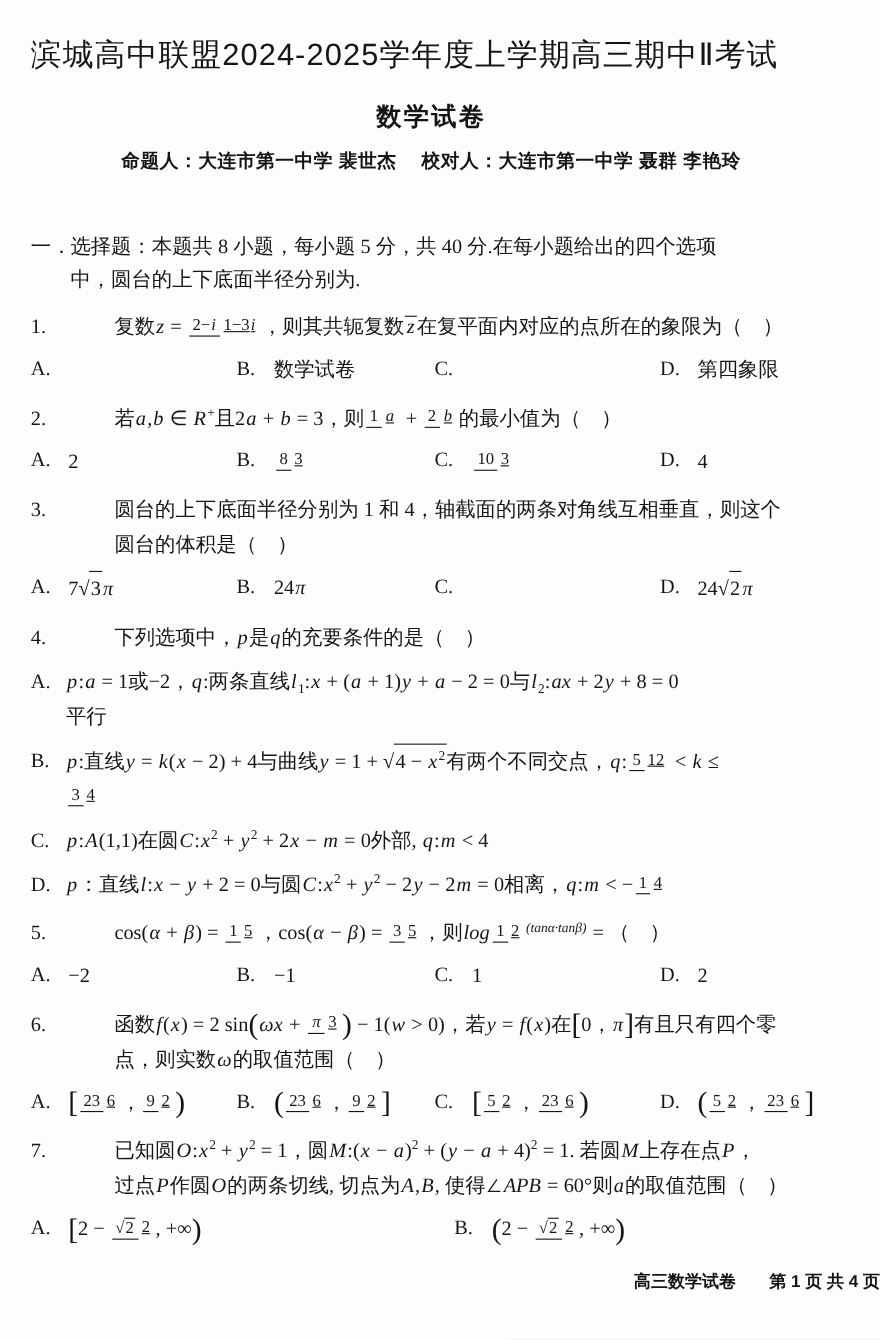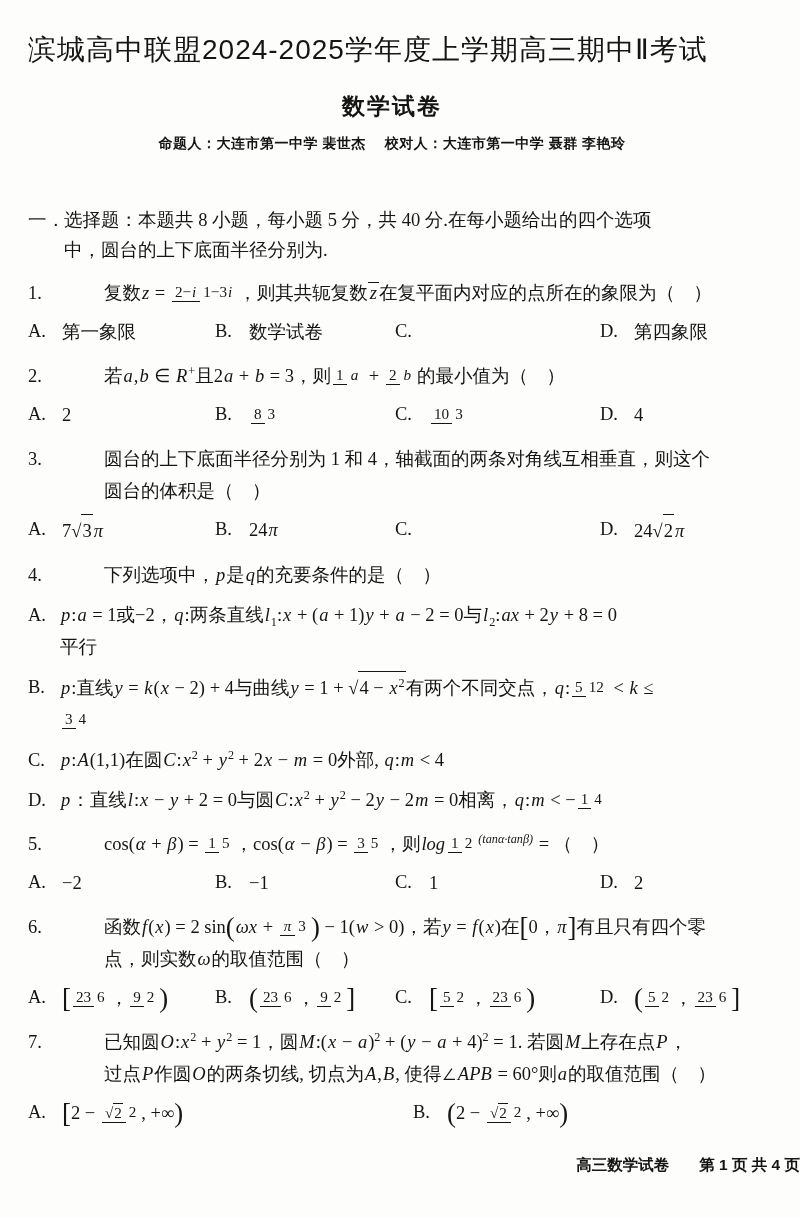--- a/index.html
+++ b/index.html
@@ -11,21 +11,21 @@
   .exam-title{
     text-align:left;font-family:"Liberation Sans",sans-serif;font-weight:400;
     font-size:28px;line-height:1.25;margin-top:8px;letter-spacing:1px;
   }
   .exam-subtitle{
     text-align:center;font-family:"Liberation Sans",sans-serif;font-weight:700;
     font-size:23px;margin-top:24px;letter-spacing:2px;
   }
   .authors{
     text-align:center;font-family:"Liberation Sans",sans-serif;font-weight:700;
-    font-size:14px;margin-top:13px;letter-spacing:.5px;
+    font-size:17px;margin-top:13px;letter-spacing:.5px;
   }
   .section-head{display:flex;margin-top:52px;font-size:18.5px;line-height:30px;}
   .section-label{width:36px;flex-shrink:0;}
   .q{display:flex;margin-top:12px;font-size:18.5px;}
   .qnum{width:32px;flex-shrink:0;line-height:32px;}
   .qbody{flex:1;line-height:32px;margin-left:44px;}
   .optgrid{display:grid;grid-template-columns:187px 180px 205px 1fr;margin:7px 0 2px 0;font-size:18.5px;}
   .optgrid.two{grid-template-columns:385px 1fr;}
   .opt{display:flex;line-height:30px;}
   .olabel{width:34px;flex-shrink:0;}
@@ -36,21 +36,21 @@
   .footer{
     position:absolute;left:0;bottom:42px;width:100%;display:flex;justify-content:flex-end;gap:30px;
     font-family:"Liberation Sans",sans-serif;font-weight:700;font-size:15.5px;
   }
   
   .mt{font-family:"Liberation Serif",serif;}
   .mi{font-style:italic;font-family:"Liberation Serif",serif;padding:0 1px;}
   .frac{display:inline-flex;vertical-align:middle;text-align:center;
         font-size:.82em;line-height:1.18;margin:0 2px;position:relative;top:-2px;}
   .fn{display:block;padding:0 3px;border-bottom:1.4px solid #151515;}
-  .fd{display:block;padding:0 3px;}
+  .fd{display:block;padding:0 3px;text-decoration:underline;}
   sup.msup{font-size:.66em;line-height:0;}
   sub.msub{font-size:.66em;line-height:0;}
   .sqrt{display:inline-flex;align-items:baseline;}
   .rsign{line-height:1;}
   .rcont{border-top:1.5px solid #151515;padding:0 1px;}
   .big{font-size:1.45em;line-height:0;vertical-align:middle;position:relative;top:-2px;}
   .ovl{display:inline-block;border-top:1.6px solid #151515;line-height:1.05;padding:1px 1px 0 1px;}
 </style>
 </head>
 <body>
@@ -71,21 +71,20 @@
   <div class="q">
     <span class="qnum">1.</span>
     <div class="qbody"><span class="mt">复数</span><span class="mi">z</span><span class="mt"> = </span><span class="frac">
           <span class="fn"><span class="mt">2−</span><span class="mi">i</span></span>
           <span class="fd"><span class="mt">1−3</span><span class="mi">i</span></span>
         </span><span class="mt">，则其共轭复数</span><span class="ovl"><span class="mi">z</span></span><span class="mt">在复平面内对应的点所在的象限为（　）</span></div>
   </div>
   <div class="optgrid">
     <div class="opt">
         <span class="olabel">A.</span>
-        <span class="ocontent"><span class="mt">第一象限</span></span>
       </div>
     <div class="opt">
         <span class="olabel">B.</span>
         <span class="ocontent"><span class="mt">数学试卷</span></span>
       </div>
     <div class="opt">
         <span class="olabel">C.</span>
       </div>
     <div class="opt">
         <span class="olabel">D.</span>

